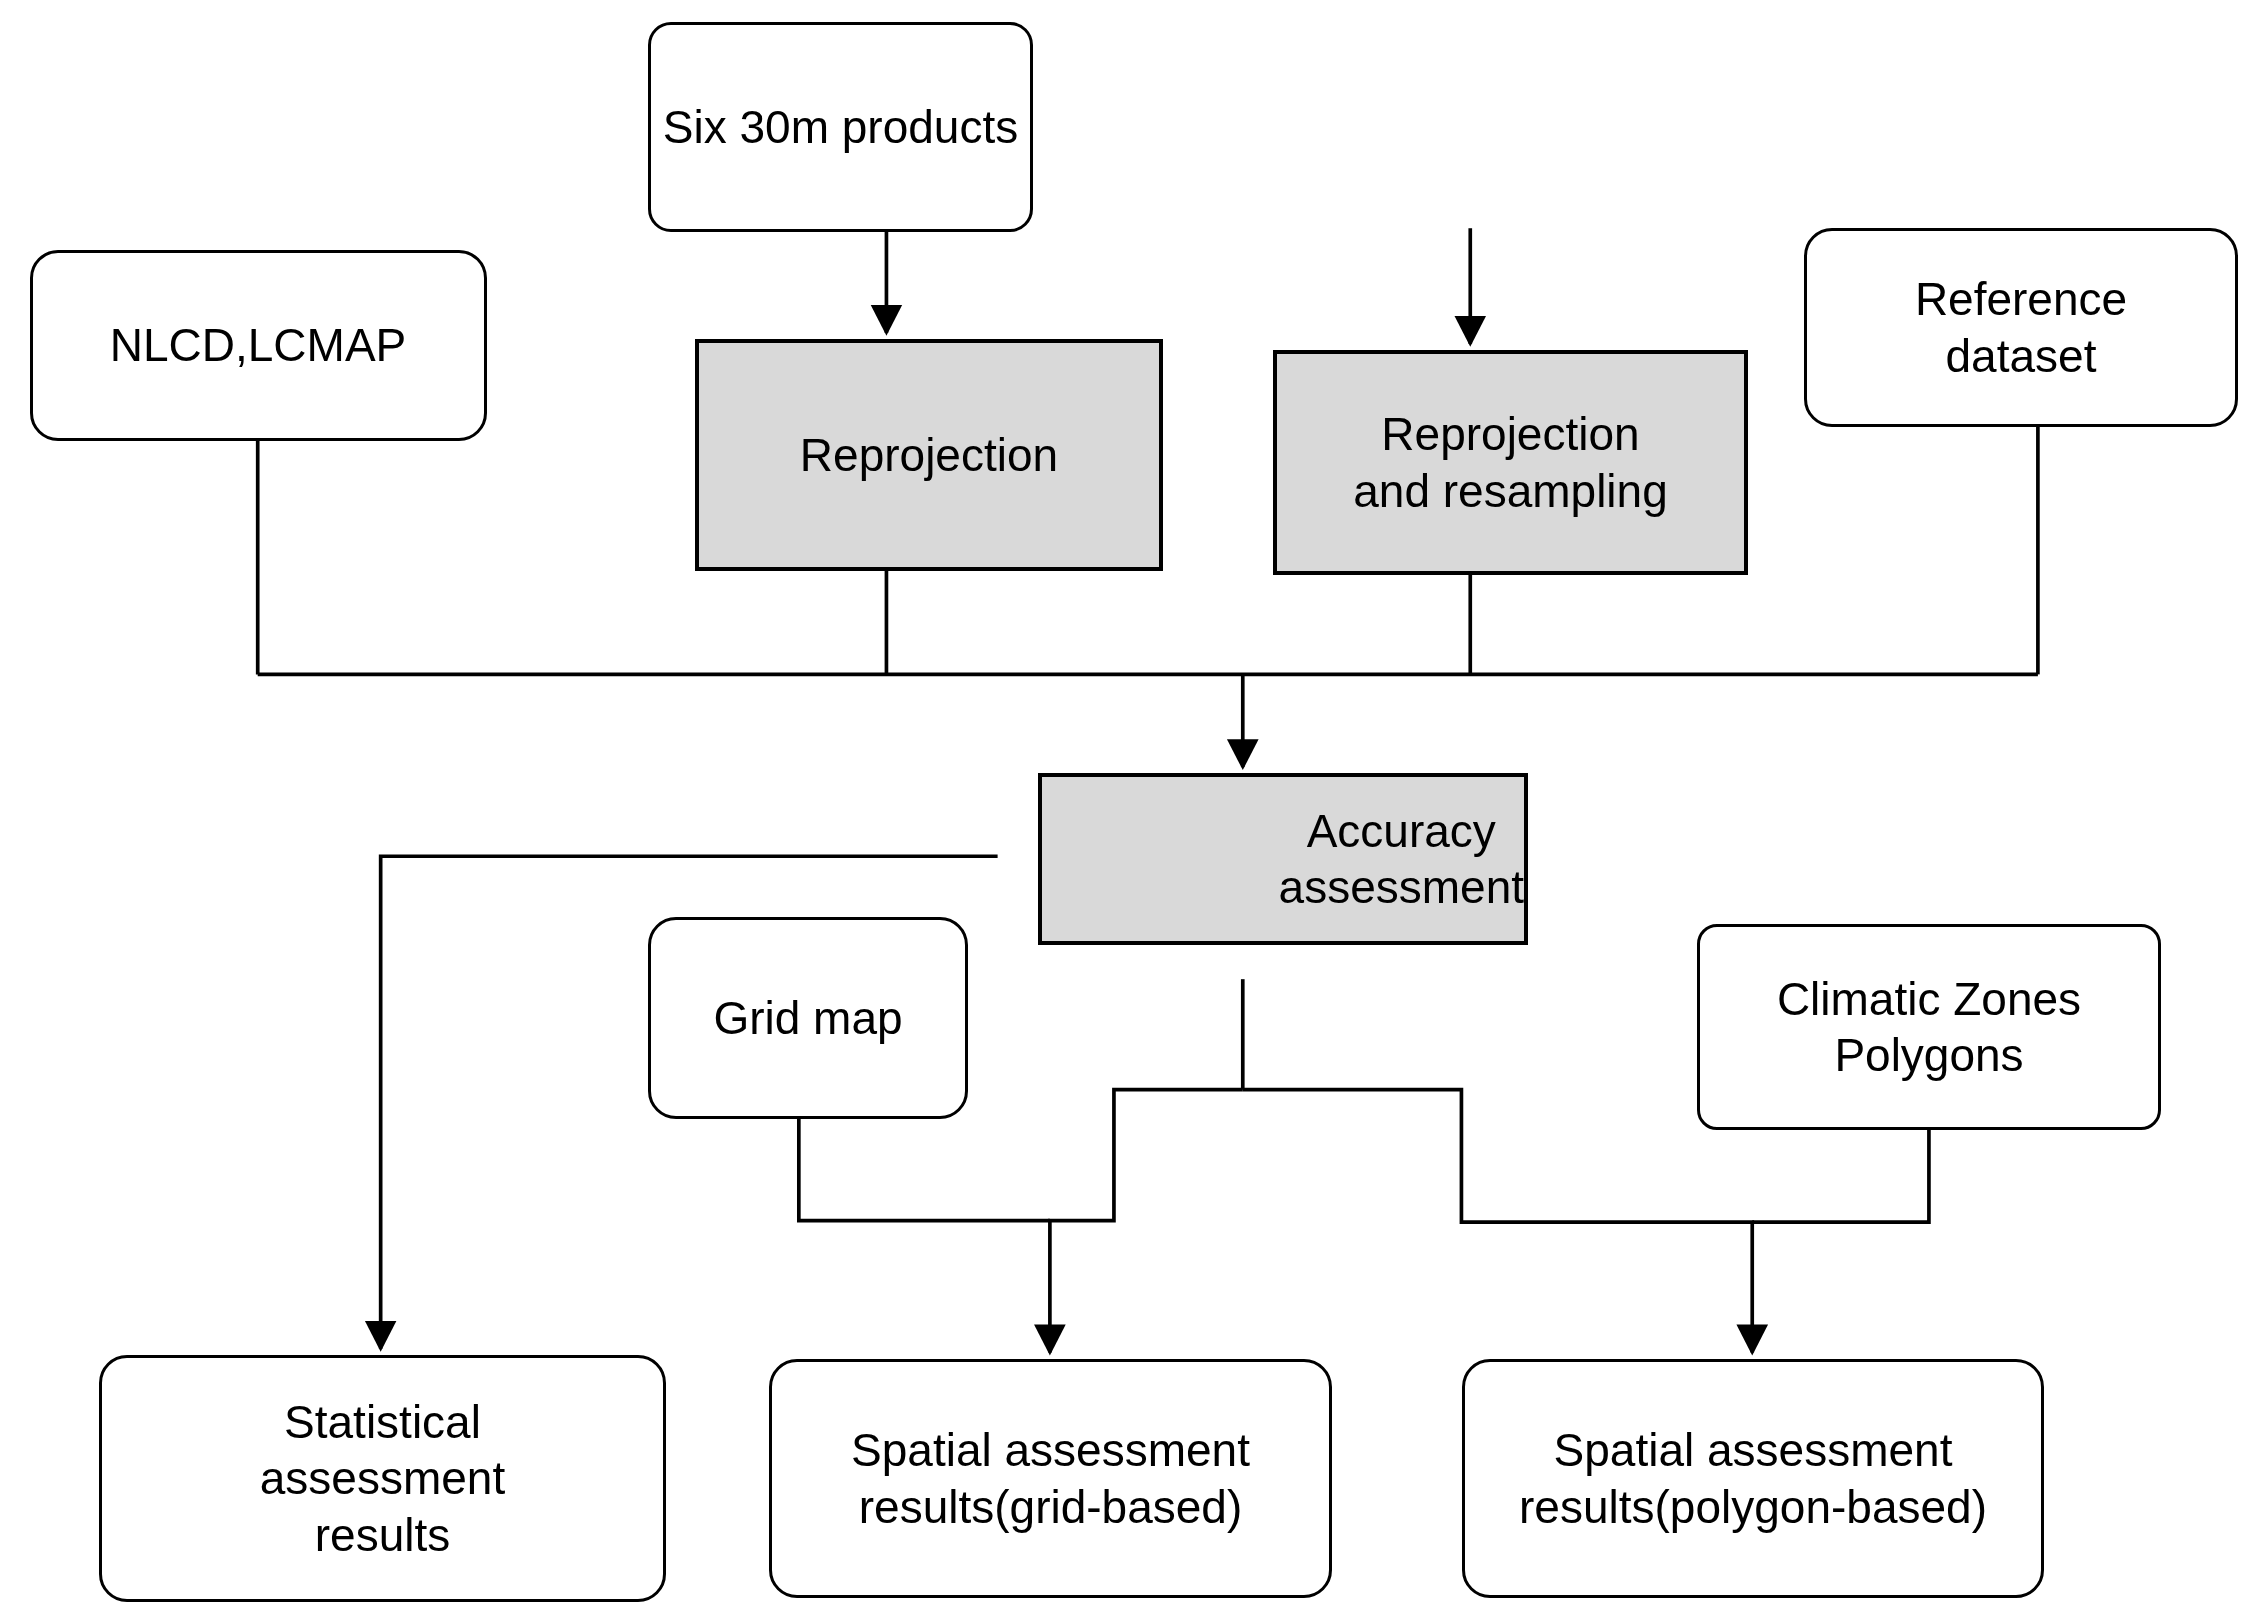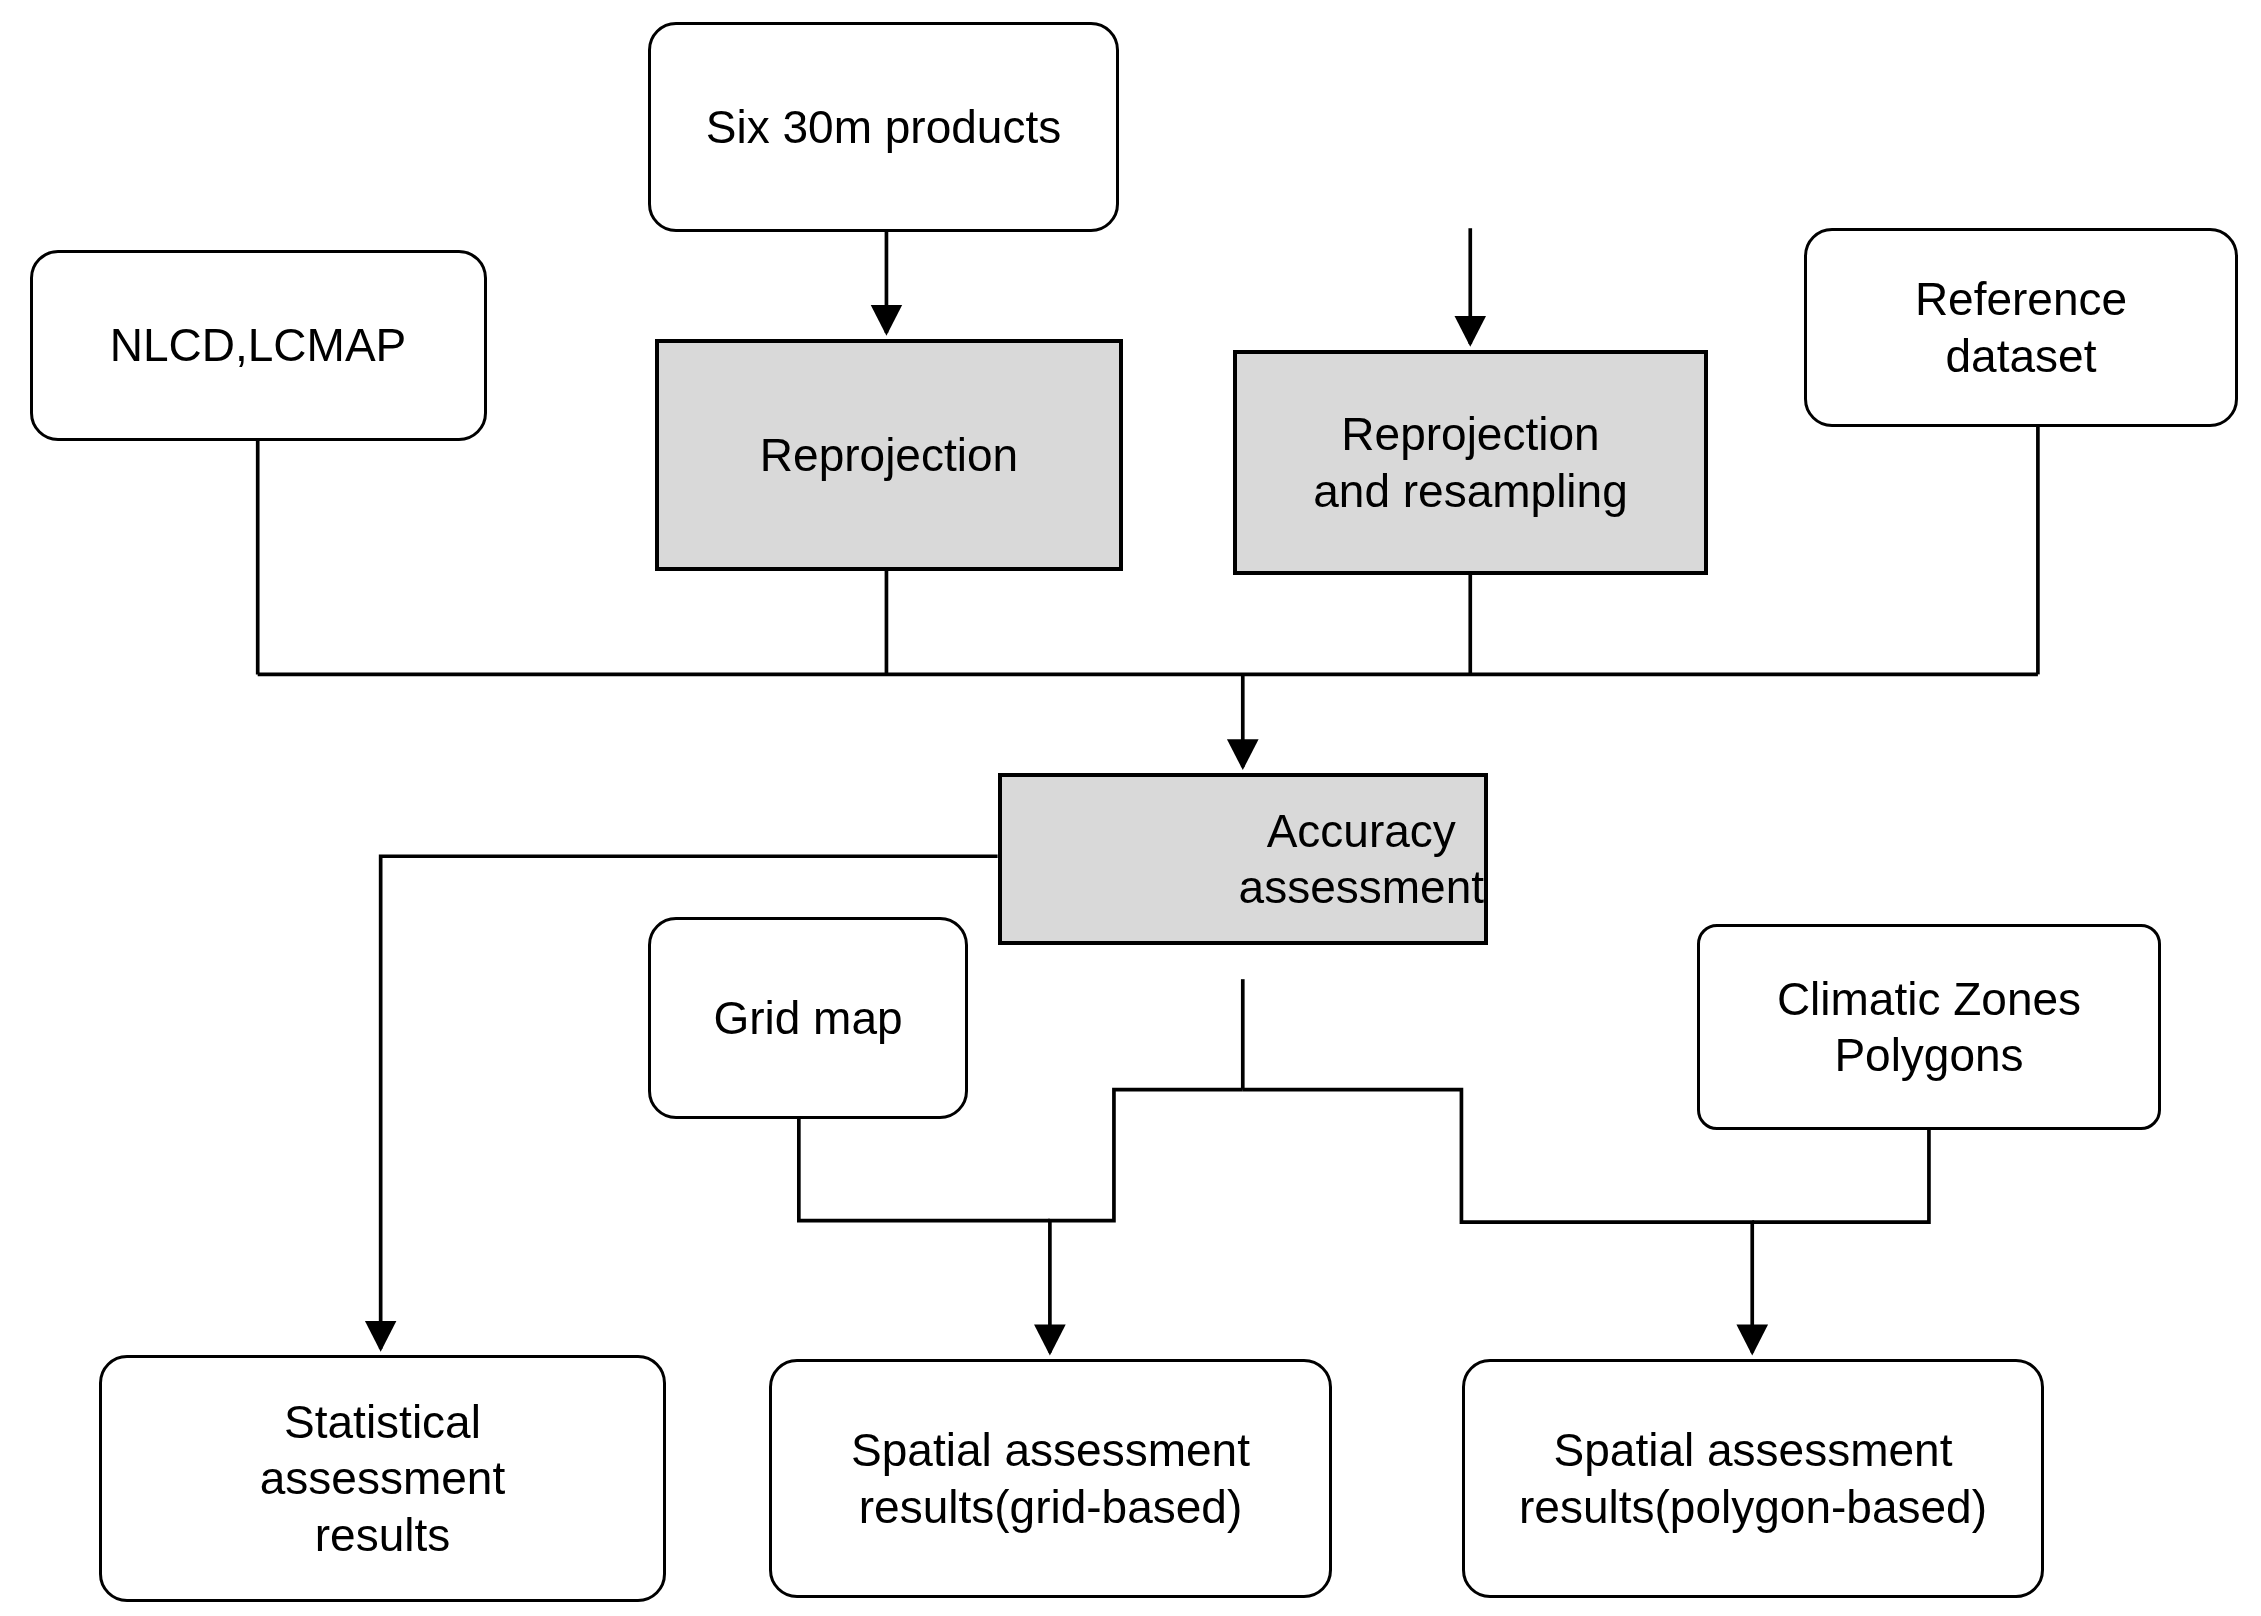--- a/index.html
+++ b/index.html
@@ -40,20 +40,21 @@
   }
   .node.rounded {
     background: #ffffff;
     border: 3.7px solid #000000;
     border-radius: 28px;
   }
   .node.process {
     background: #D9D9D9;
     border: 4.4px solid #000000;
     border-radius: 0;
+    margin-left: 40px;
   }
   .label {
     display: block;
     white-space: pre-line;
     font-size: 46px;
     letter-spacing: 0px;
   }
 </style>
 </head>
 <body>
@@ -95,21 +96,21 @@
 
       <path d="M 2620 1535 L 2620 1660 L 2380 1660"></path>
 
     </g>
   </svg>
 
   <div class="node rounded" style="left:29.5px; top:214px; width:457px; height:191px;margin-top:36px;">
     <span class="label">NLCD,LCMAP</span>
   </div>
 
-  <div class="node rounded" style="left:648px; top:22px; width:471px; height:210px;">
+  <div class="node rounded" style="left:648px; top:22px; width:385px; height:210px;border-radius:23px;">
     <span class="label">Six 30m products</span>
   </div>
 
 
   <div class="node rounded" style="left:1804px; top:228px; width:434px; height:199px;">
     <span class="label">Reference
 dataset</span>
   </div>
 
   <div class="node process" style="left:655px; top:339px; width:468px; height:232px;">

